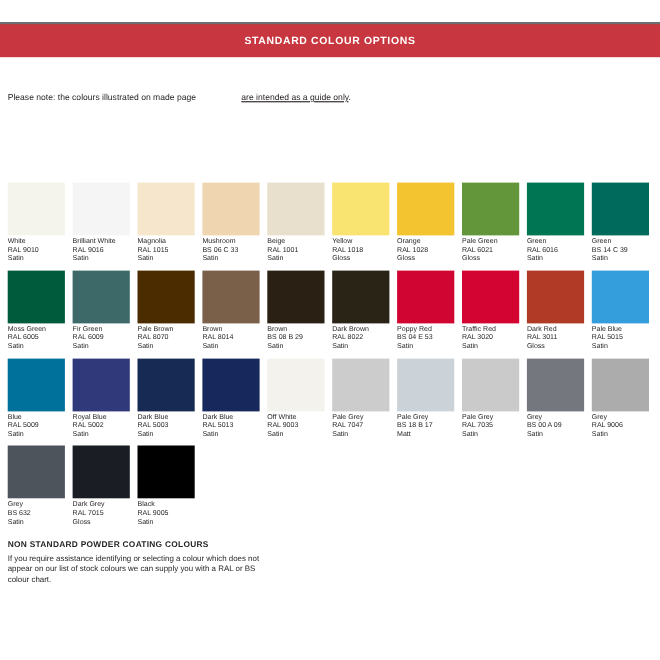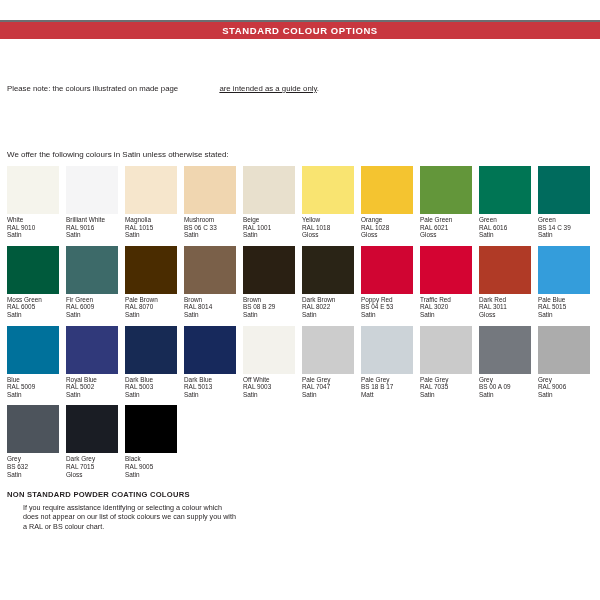--- a/index.html
+++ b/index.html
@@ -20,21 +20,21 @@
     width: 600px;
     height: 600px;
   }
 
   
   .banner {
     position: absolute;
     left: 0;
     top: 20px;
     width: 600px;
-    height: 19px;
+    height: 32px;
     background: #c8373f;
     border-top: 2px solid #6d6e71;
     box-sizing: border-box;
     display: flex;
     align-items: center;
     justify-content: center;
   }
   .banner-title {
     color: #ffffff;
     font-size: 9.5px;
@@ -110,39 +110,37 @@
     font-weight: bold;
     line-height: 9.6px;
     letter-spacing: 0.25px;
     color: #231f20;
   }
   .footer-body {
     margin-top: 3px;
     font-size: 7.2px;
     line-height: 9.6px;
     color: #231f20;
-    margin-left: 16px;
   }
 </style>
 </head>
 <body>
 
 <div class="page">
 
   <div class="banner">
     <div class="banner-title">STANDARD COLOUR OPTIONS</div>
   </div>
 
   <div class="intro">
     <div>
       <span>Please note: the colours illustrated on made page </span><span class="underlined">are intended as a guide only</span><span>.</span>
     </div>
   </div>
 
-  <div class="lead-in">We offer the following colours in Satin unless otherwise stated:</div>
 
   <div class="grid" id="swatch-grid">
       <div class="swatch-row">
         <div class="swatch-cell">
           <div class="swatch-chip" style="background: rgb(245, 244, 236);"></div>
           <div class="swatch-label">
             <span>White</span>
             <span>RAL 9010</span>
             <span>Satin</span>
           </div>

